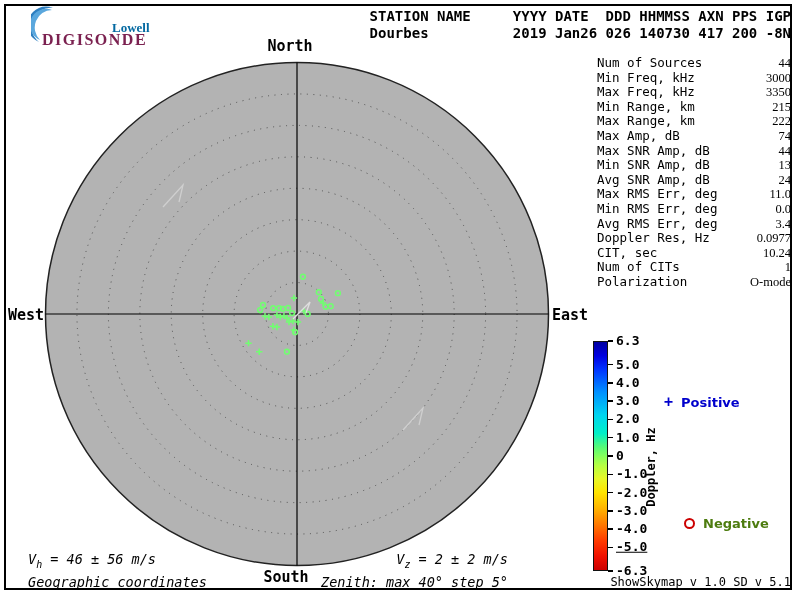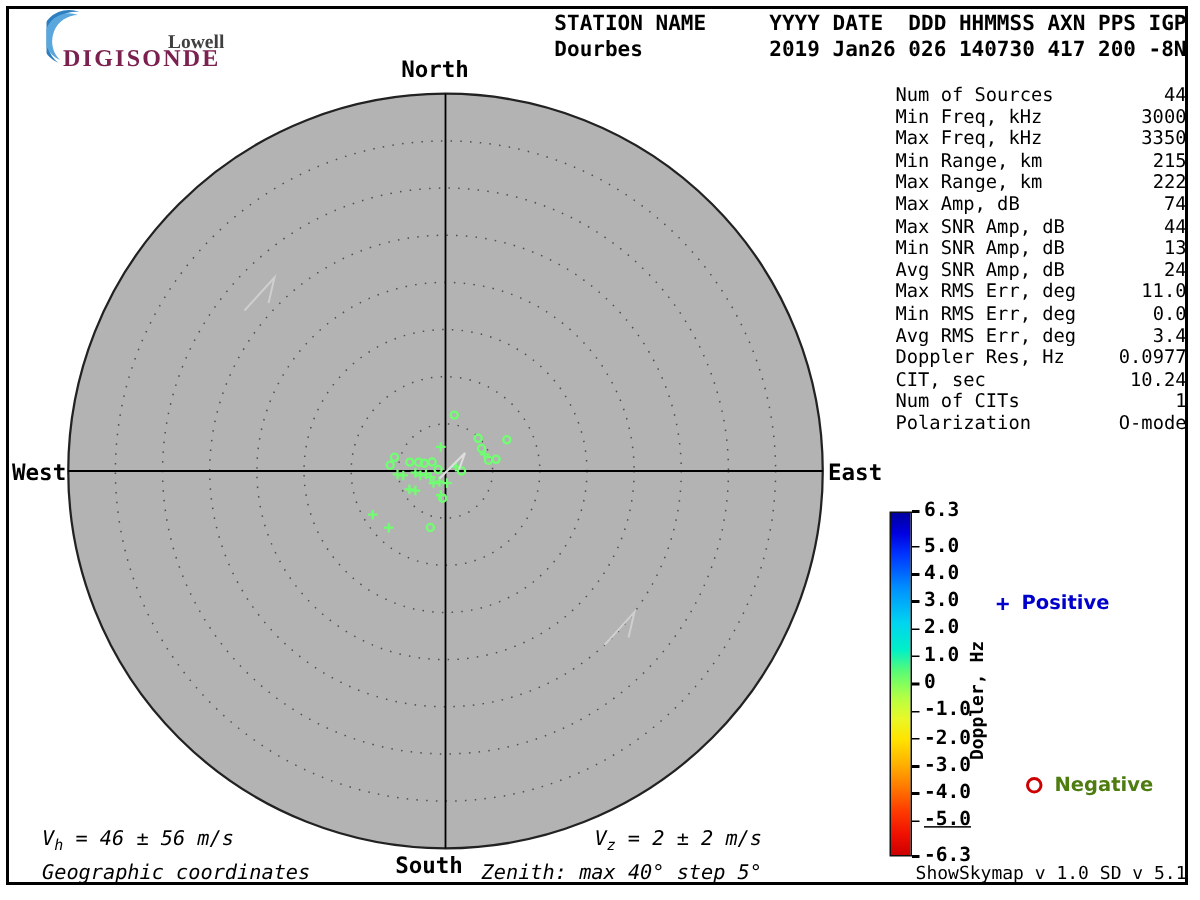--- a/index.html
+++ b/index.html
@@ -1,36 +1,36 @@
 <!DOCTYPE html>
 <html><head>
 <meta charset="utf-8">
 <style>
   html,body{margin:0;padding:0;}
   body{width:800px;height:600px;position:relative;background:#fff;
        font-family:"DejaVu Sans Mono",monospace;color:#000;overflow:hidden;}
   .frame{position:absolute;left:4px;top:4px;width:788px;height:586px;border:2px solid #000;box-sizing:border-box;}
   .abs{position:absolute;}
   
-  .lowell{left:112px;top:20px;font:bold 13px "Liberation Serif",serif;color:#404040;}
+  .lowell{left:112px;top:20px;font:bold 13px "Liberation Serif",serif;color:#0369a1;}
   .digisonde{left:42px;top:31px;font:bold 16px "Liberation Serif",serif;letter-spacing:1.5px;color:#7b2150;}
   
   pre.hdr{margin:0;font:bold 14px "DejaVu Sans Mono",monospace;line-height:16px;right:9px;position:absolute;}
   .hdr1{top:8px;} .hdr2{top:25px;}
   
   .compass{font:bold 15px "DejaVu Sans Mono",monospace;text-align:right;}
   .north{left:262px;top:37px;width:56px;text-align:center;}
   .south{left:258px;top:568px;width:56px;text-align:center;}
   .west{left:8px;top:306px;width:34px;text-align:right;}
   .east{left:552px;top:306px;}
   
   .stats{left:597px;top:56px;width:194px;font-size:12.5px;line-height:14.6px;}
   .srow{display:flex;justify-content:space-between;}
   .slab{white-space:pre;}
-  .sval{text-align:left;}
+  .sval{text-align:left;font-family:Liberation Serif, serif;}
   .indent .slab{padding-left:68px;}
   
   .cbar{left:593px;top:341px;width:15px;height:230px;border:1px solid #111;box-sizing:border-box;
     background:linear-gradient(to bottom,
       #0000a0 0%,#0000e0 6%,#0033ff 12%,#0090ff 22%,#00d4f0 32%,#00f0c8 40%,
       #55fa78 46%,#84ff5c 50%,#b4ff44 54%,#e8f828 60%,#ffe400 66%,#ffb400 73%,
       #ff7a00 80%,#ff3c00 87%,#f01000 94%,#cc0000 100%);}
   .cbar-ticks{left:608px;top:341px;width:40px;height:230px;}
   .tick-line{position:absolute;left:0px;width:5px;height:1.5px;background:#000;}
   .tick-label{position:absolute;left:8px;transform:translateY(-55%);font:bold 13px "DejaVu Sans Mono",monospace;white-space:nowrap;}

